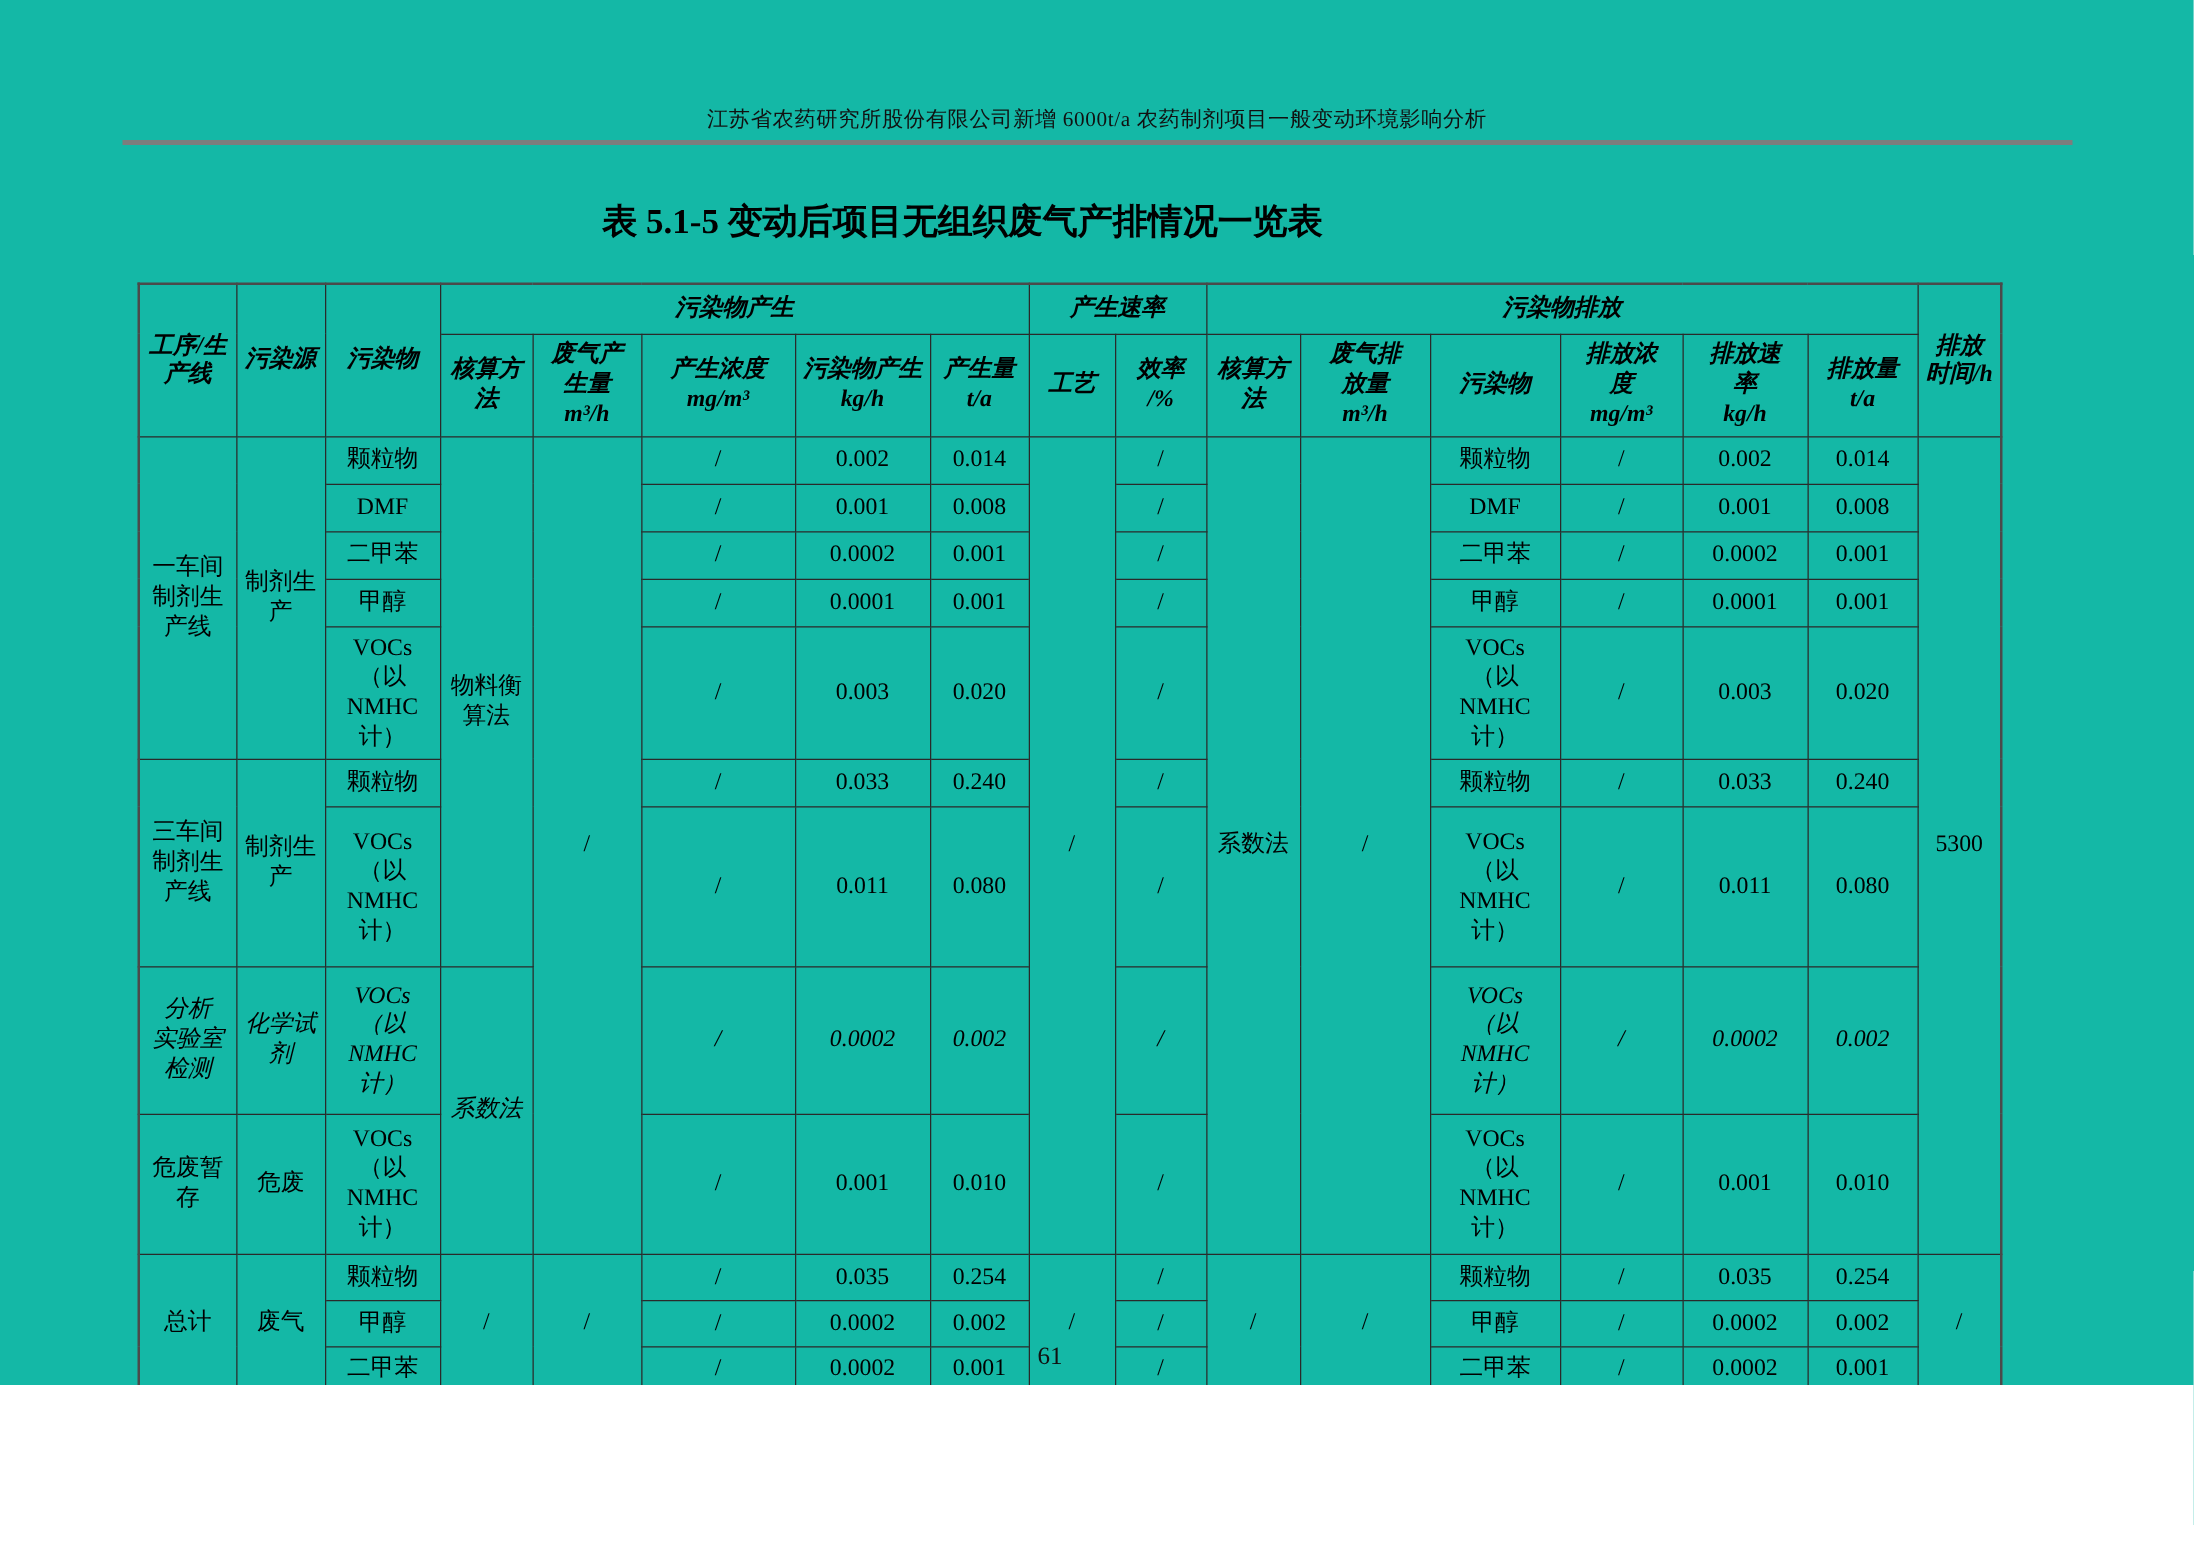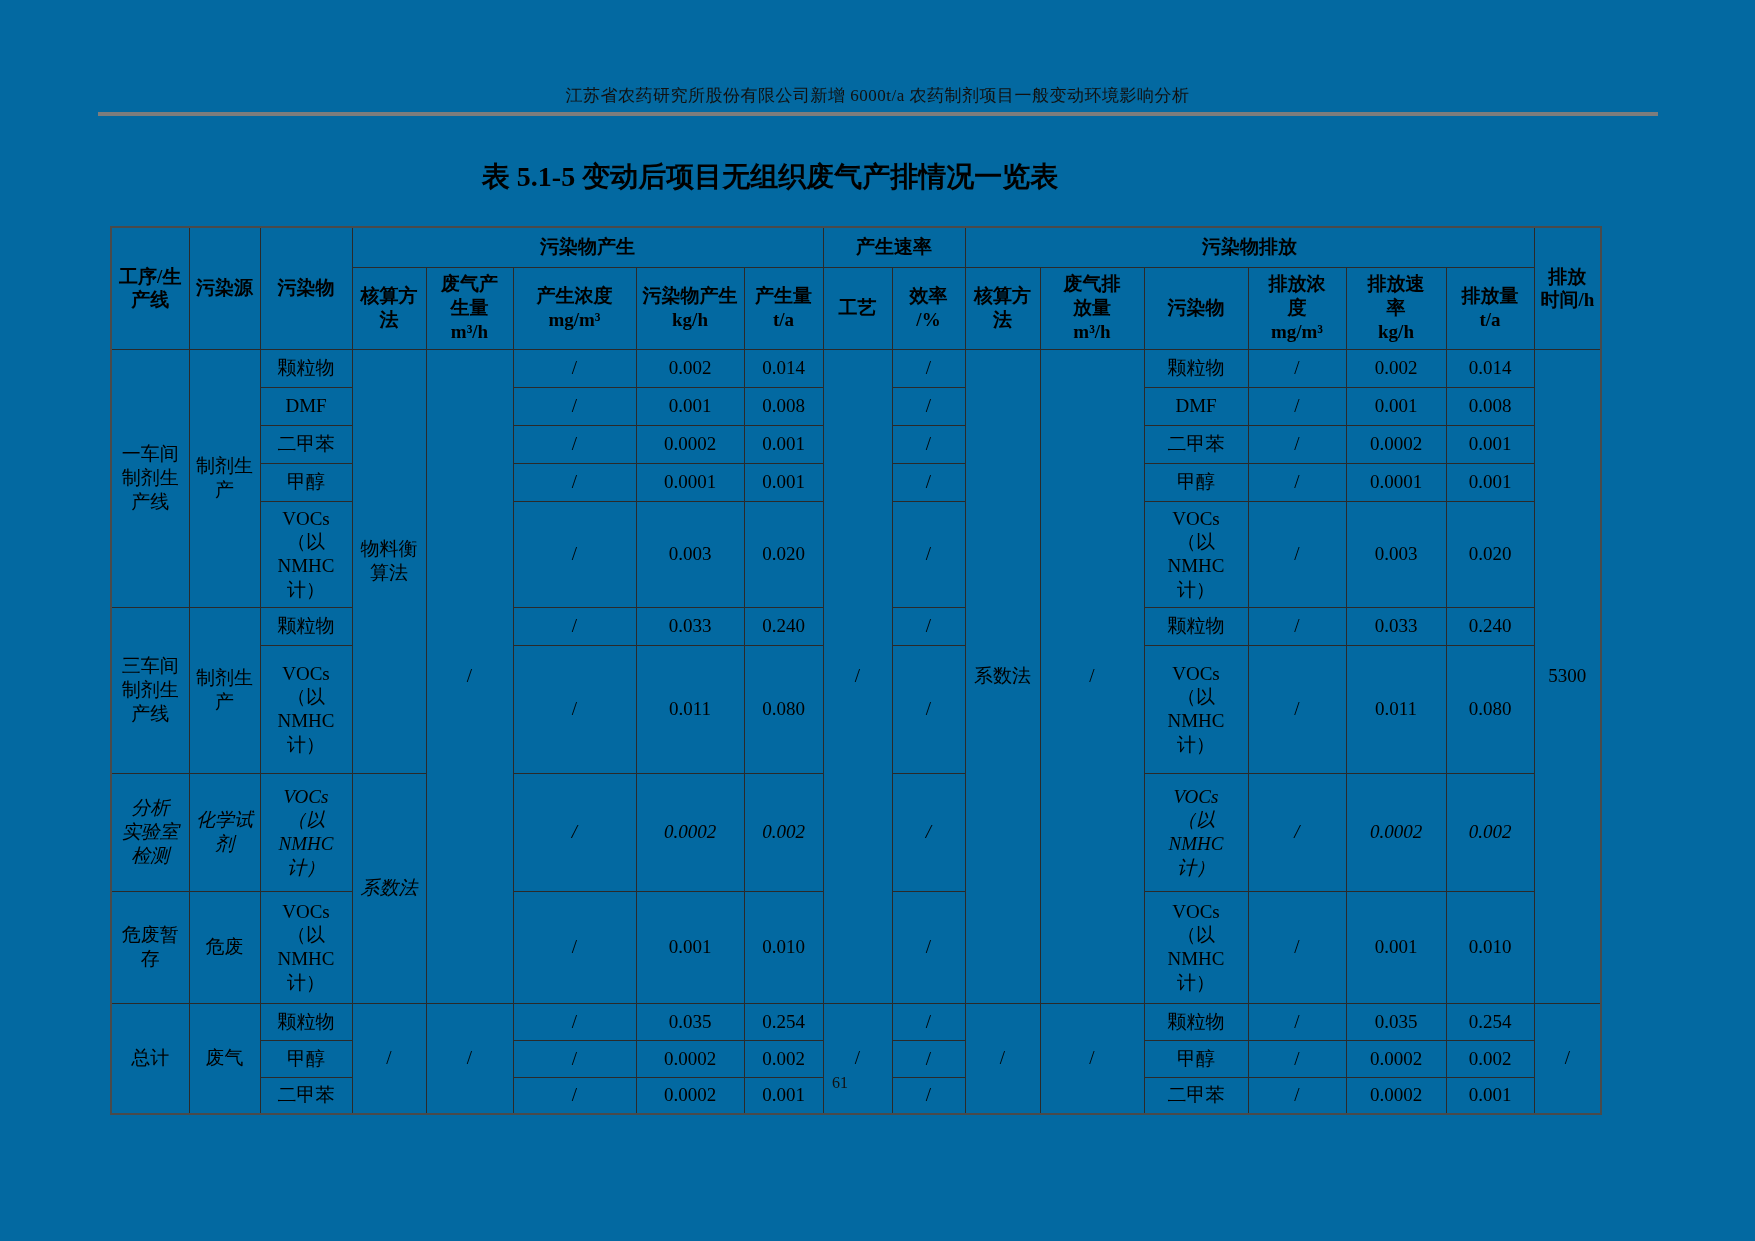--- a/index.html
+++ b/index.html
@@ -1,19 +1,19 @@
 <!DOCTYPE html>
 <html><head>
 <meta charset="utf-8">
 <style>
   html,body{margin:0;padding:0;background:#ffffff;}
   .page{
     position:relative;
-    width:1755px;height:1241px;
-    background:#0369a1;
+    width:1755px;height:1108px;
+    background:#14b8a6;
     font-family:"Liberation Serif","DejaVu Serif",serif;
     color:#000;
     overflow:hidden;
   }
   .doc-header{
     position:absolute;top:84px;left:0;width:1755px;
     text-align:center;font-size:17px;letter-spacing:.5px;color:#111;
   }
   .header-rule{
     position:absolute;top:112px;left:98px;width:1560px;height:4px;
@@ -29,33 +29,33 @@
     border:2px solid #4a4a4a;
   }
   table.emissions th, table.emissions td{
     border:1px solid #2a2a2a;
     text-align:center;vertical-align:middle;
     white-space:pre-line;
     padding:1px 2px;
     font-size:19px;line-height:1.25;
     overflow:hidden;
   }
-  table.emissions th{font-weight:bold;}
+  table.emissions th{font-weight:bold;font-style:italic;}
   table.emissions td{font-weight:normal;}
   tr.rh-a{height:40px;}
   tr.rh-b{height:82px;}
   tr.rh-s{height:38px;}
   tr.rh-v1{height:106px;}
   tr.rh-v2{height:128px;}
   tr.rh-v3{height:118px;font-style:italic;}
   tr.rh-v4{height:112px;}
   tr.rh-t{height:37px;}
   .page-number{
     position:absolute;top:1074px;left:0;width:1680px;
-    text-align:center;font-size:16px;color:#111;
+    text-align:center;font-size:20px;color:#111;
   }
 </style>
 </head>
 <body>
 
 <div class="page">
 
   <div class="doc-header">江苏省农药研究所股份有限公司新增 6000t/a 农药制剂项目一般变动环境影响分析</div>
   <div class="header-rule"></div>
   <div class="table-title">表 5.1-5  变动后项目无组织废气产排情况一览表</div>

